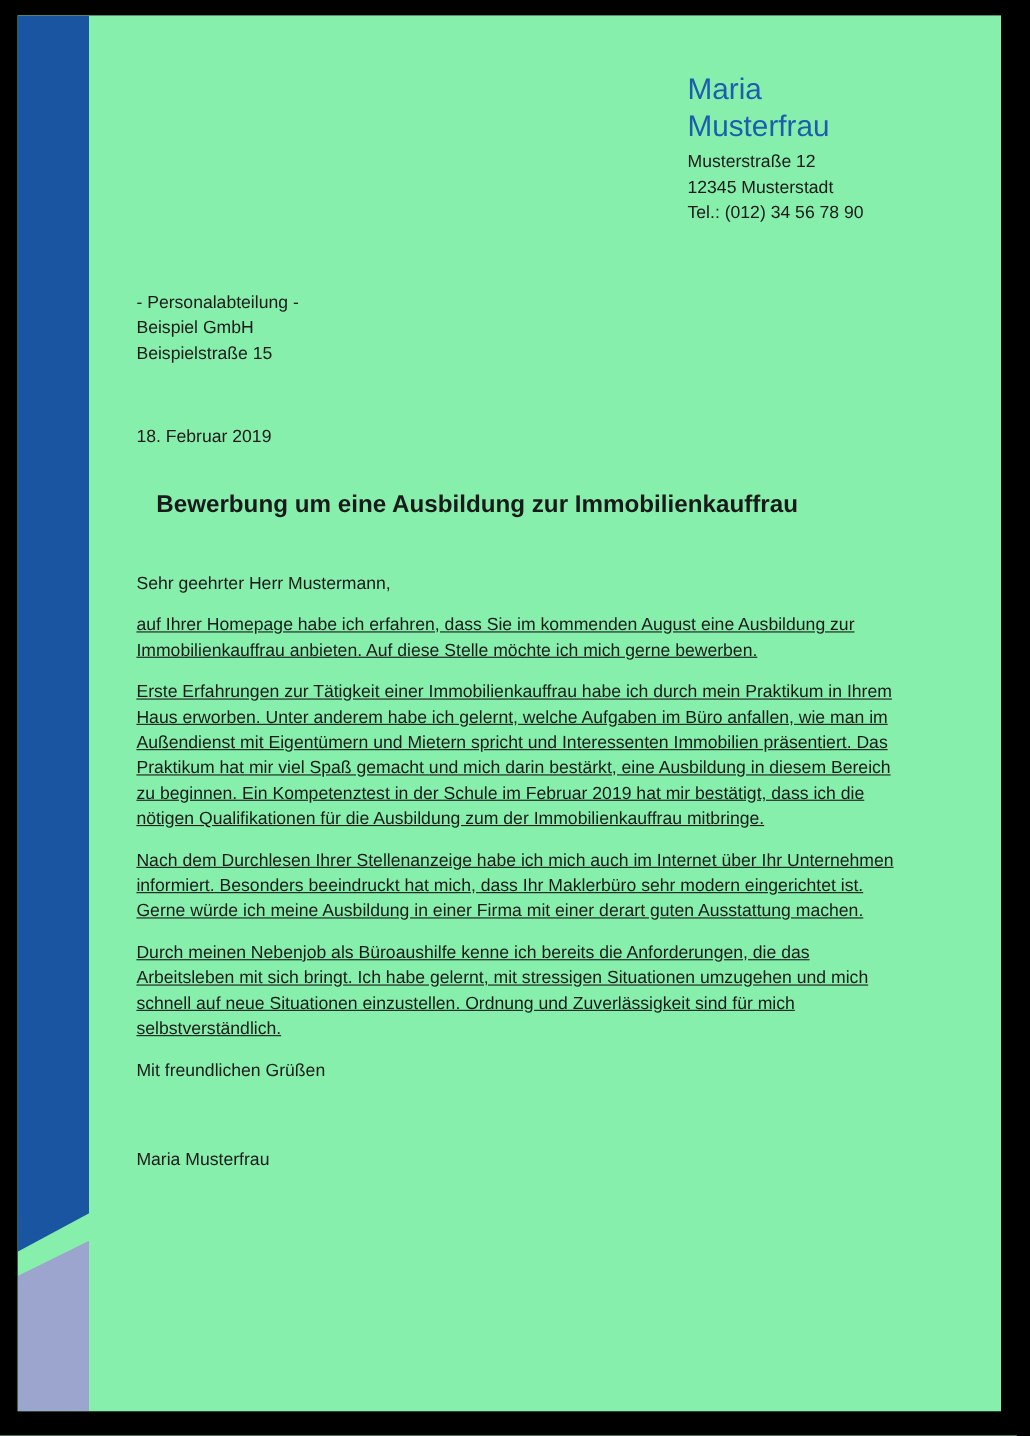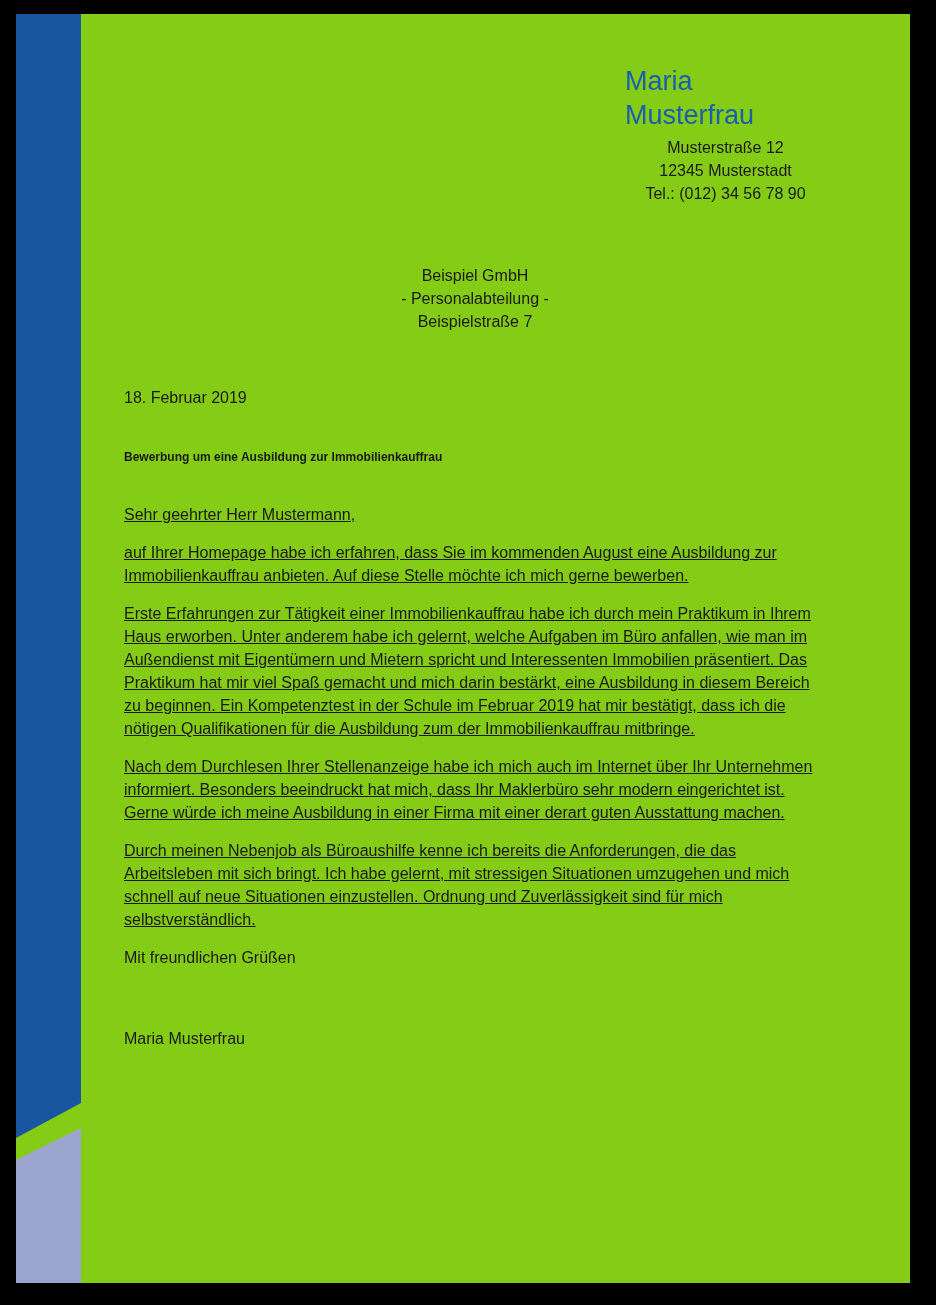--- a/index.html
+++ b/index.html
@@ -60,72 +60,71 @@
   }
   .sender-name {
     font-size: 27px;
     line-height: 34px;
     font-weight: normal;
     margin: 0 0 4px 0;
   }
   .sender-line, .recipient-line {
     margin: 0;
     line-height: 23px;
-    text-align: center;
   }
   .recipient-block {
     margin-top: 59px;
   }
   .date-line {
     margin-top: 53px;
   }
   .subject-line {
     margin-top: 37px;
     font-weight: bold;
-    font-size: 12px;
+    font-size: 22px;
+    margin-left: 18px;
   }
   .salutation {
-    margin-top: 34px;
+    margin-top: 50px;
     margin-bottom: 15px;
-    text-decoration: underline;
   }
   .body-paragraph {
     margin: 0 0 15px 0;
     text-decoration: underline;
   }
   .closing {
     margin: 0;
   }
   .signature {
     margin-top: 58px;
   }
 </style>
 </head>
 <body style="background: rgb(0, 0, 0);">
 
-<div class="paper" style="background: #84cc16;">
+<div class="paper" style="background: #86efac;">
 
   <div class="sidebar">
     <div class="sidebar-dark" style="background: rgb(26, 85, 162);"></div>
     <div class="sidebar-light" style="background: rgb(156, 165, 206);"></div>
   </div>
 
   <div class="content">
 
     <div class="sender-block">
       <h1 class="sender-name" style="color: rgb(27, 94, 174);">Maria Musterfrau</h1>
       <p class="sender-line">Musterstraße 12</p>
       <p class="sender-line">12345 Musterstadt</p>
       <p class="sender-line">Tel.: (012) 34 56 78 90</p>
     </div>
 
     <div class="recipient-block">
+      <p class="recipient-line">- Personalabteilung -</p>
       <p class="recipient-line">Beispiel GmbH</p>
-      <p class="recipient-line">- Personalabteilung -</p>
-      <p class="recipient-line">Beispielstraße 7</p>
+      <p class="recipient-line">Beispielstraße 15</p>
     </div>
 
     <div class="date-line">18. Februar 2019</div>
 
     <div class="subject-line">Bewerbung um eine Ausbildung zur Immobilienkauffrau</div>
 
     <p class="salutation">Sehr geehrter Herr Mustermann,</p>
 
     <p class="body-paragraph">auf Ihrer Homepage habe ich erfahren, dass Sie im kommenden August eine Ausbildung zur Immobilienkauffrau anbieten. Auf diese Stelle möchte ich mich gerne bewerben.</p>
     <p class="body-paragraph">Erste Erfahrungen zur Tätigkeit einer Immobilienkauffrau habe ich durch mein Praktikum in Ihrem Haus erworben. Unter anderem habe ich gelernt, welche Aufgaben im Büro anfallen, wie man im Außendienst mit Eigentümern und Mietern spricht und Interessenten Immobilien präsentiert. Das Praktikum hat mir viel Spaß gemacht und mich darin bestärkt, eine Ausbildung in diesem Bereich zu beginnen. Ein Kompetenztest in der Schule im Februar 2019 hat mir bestätigt, dass ich die nötigen Qualifikationen für die Ausbildung zum der Immobilienkauffrau mitbringe.</p>

